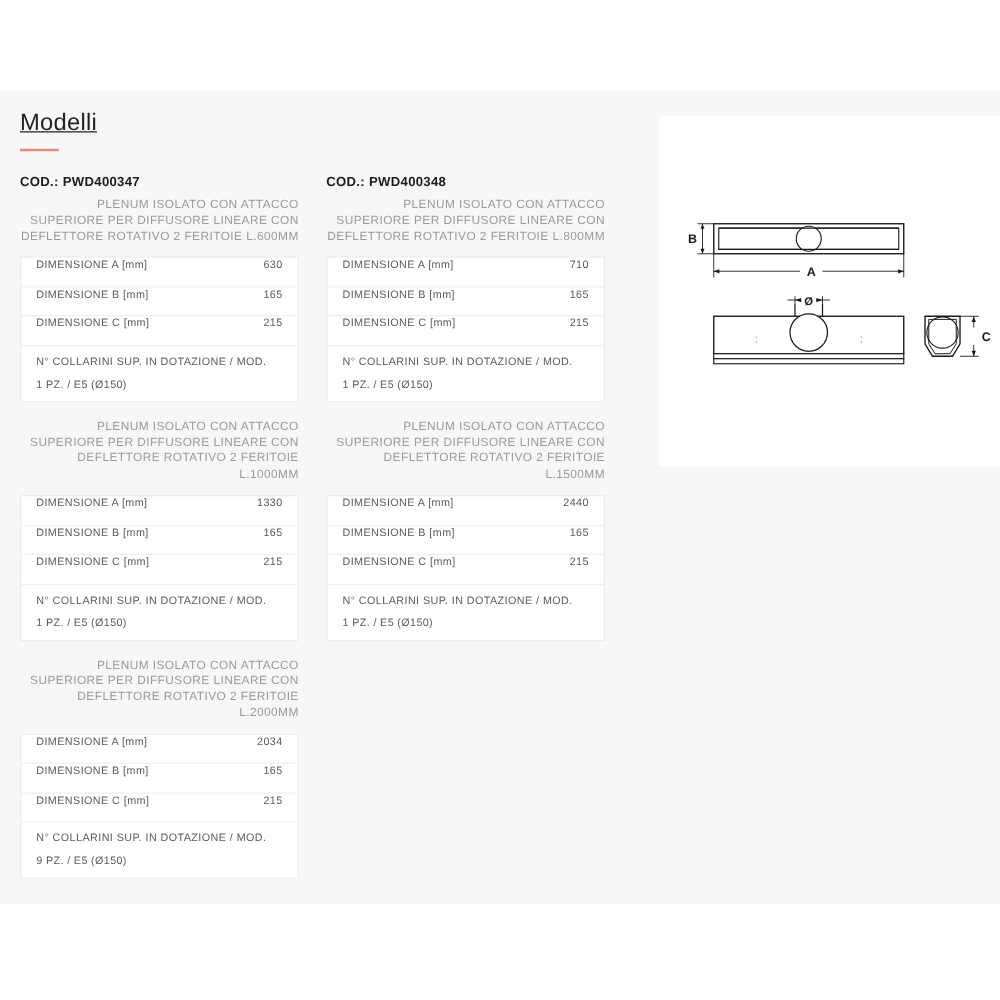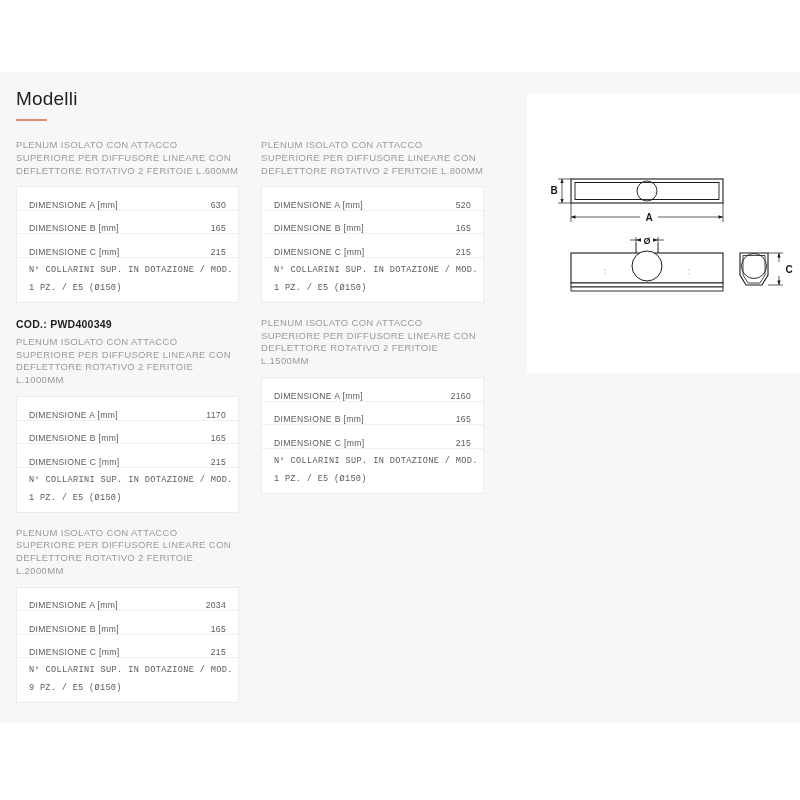--- a/index.html
+++ b/index.html
@@ -31,20 +31,21 @@
   }
 
   .section-title {
     position: absolute;
     left: 16px;
     top: 88px;
     font-size: 19px;
     font-weight: 400;
     color: #222222;
     letter-spacing: 0.2px;
+    text-decoration: underline;
   }
 
   .title-rule {
     position: absolute;
     left: 16px;
     top: 119px;
     width: 31px;
     height: 2px;
     background: #e08a7a;
   }
@@ -77,32 +78,33 @@
     margin-bottom: 5px;
   }
 
   .model-desc {
     font-size: 9.5px;
     color: #9a9a9a;
     letter-spacing: 0.35px;
     line-height: 12.8px;
     text-transform: uppercase;
     min-height: 38px;
+    text-align: right;
   }
 
   .spec-table {
     margin-top: 9px;
     background: #ffffff;
     border: 1px solid #ececec;
     width: 223px;
   }
 
   .spec-row {
     display: flex;
-    align-items: flex-end;
+    align-items: flex-start;
     justify-content: space-between;
     height: 23.5px;
     padding: 0 12px 0 12px;
     border-bottom: 1px solid #efefef;
   }
 
   .spec-label {
     font-size: 8.6px;
     color: #5b5b5b;
     letter-spacing: 0.35px;
@@ -115,21 +117,20 @@
     letter-spacing: 0.3px;
     text-align: right;
     margin-left: 17px;
   }
 
   .spec-row-note {
     display: block;
     border-bottom: none;
     height: auto;
     padding: 7px 12px 9px 12px;
-    font-family: Liberation Mono, monospace;
   }
 
   .spec-row-note .spec-label { display: block; }
   .spec-note-value {
     display: block;
     margin-top: 8px;
     font-size: 8.6px;
     color: #5b5b5b;
     letter-spacing: 0.3px;
   }
@@ -152,20 +153,21 @@
 <div id="page">
 
   <div class="content-band"></div>
 
   <h1 class="section-title">Modelli</h1>
   <div class="title-rule"></div>
 
   <div class="models">
     <div class="models-grid" id="models-grid">
         <div class="model-block">
+          <div class="model-code">COD.: PWD400347</div>
           <div class="model-desc">PLENUM ISOLATO CON ATTACCO SUPERIORE PER DIFFUSORE LINEARE CON DEFLETTORE ROTATIVO 2 FERITOIE L.600mm</div>
           <div class="spec-table">
             <div class="spec-row">
               <span class="spec-label">DIMENSIONE A [mm]</span>
               <span class="spec-value">630</span>
             </div>
             <div class="spec-row">
               <span class="spec-label">DIMENSIONE B [mm]</span>
               <span class="spec-value">165</span>
             </div>
@@ -173,68 +175,68 @@
               <span class="spec-label">DIMENSIONE C [mm]</span>
               <span class="spec-value">215</span>
             </div>
             <div class="spec-row spec-row-note">
               <span class="spec-label">N° COLLARINI SUP. IN DOTAZIONE / MOD.</span>
               <span class="spec-note-value">1 PZ. / E5 (Ø150)</span>
             </div>
           </div>
         </div>
         <div class="model-block">
+          <div class="model-code">COD.: PWD400348</div>
           <div class="model-desc">PLENUM ISOLATO CON ATTACCO SUPERIORE PER DIFFUSORE LINEARE CON DEFLETTORE ROTATIVO 2 FERITOIE L.800mm</div>
           <div class="spec-table">
             <div class="spec-row">
               <span class="spec-label">DIMENSIONE A [mm]</span>
-              <span class="spec-value">520</span>
+              <span class="spec-value">710</span>
             </div>
             <div class="spec-row">
               <span class="spec-label">DIMENSIONE B [mm]</span>
               <span class="spec-value">165</span>
             </div>
             <div class="spec-row">
               <span class="spec-label">DIMENSIONE C [mm]</span>
               <span class="spec-value">215</span>
             </div>
             <div class="spec-row spec-row-note">
               <span class="spec-label">N° COLLARINI SUP. IN DOTAZIONE / MOD.</span>
               <span class="spec-note-value">1 PZ. / E5 (Ø150)</span>
             </div>
           </div>
         </div>
         <div class="model-block">
-          <div class="model-code">COD.: PWD400349</div>
           <div class="model-desc">PLENUM ISOLATO CON ATTACCO SUPERIORE PER DIFFUSORE LINEARE CON DEFLETTORE ROTATIVO 2 FERITOIE L.1000mm</div>
           <div class="spec-table">
             <div class="spec-row">
               <span class="spec-label">DIMENSIONE A [mm]</span>
-              <span class="spec-value">1170</span>
+              <span class="spec-value">1330</span>
             </div>
             <div class="spec-row">
               <span class="spec-label">DIMENSIONE B [mm]</span>
               <span class="spec-value">165</span>
             </div>
             <div class="spec-row">
               <span class="spec-label">DIMENSIONE C [mm]</span>
               <span class="spec-value">215</span>
             </div>
             <div class="spec-row spec-row-note">
               <span class="spec-label">N° COLLARINI SUP. IN DOTAZIONE / MOD.</span>
               <span class="spec-note-value">1 PZ. / E5 (Ø150)</span>
             </div>
           </div>
         </div>
         <div class="model-block">
           <div class="model-desc">PLENUM ISOLATO CON ATTACCO SUPERIORE PER DIFFUSORE LINEARE CON DEFLETTORE ROTATIVO 2 FERITOIE L.1500mm</div>
           <div class="spec-table">
             <div class="spec-row">
               <span class="spec-label">DIMENSIONE A [mm]</span>
-              <span class="spec-value">2160</span>
+              <span class="spec-value">2440</span>
             </div>
             <div class="spec-row">
               <span class="spec-label">DIMENSIONE B [mm]</span>
               <span class="spec-value">165</span>
             </div>
             <div class="spec-row">
               <span class="spec-label">DIMENSIONE C [mm]</span>
               <span class="spec-value">215</span>
             </div>
             <div class="spec-row spec-row-note">

